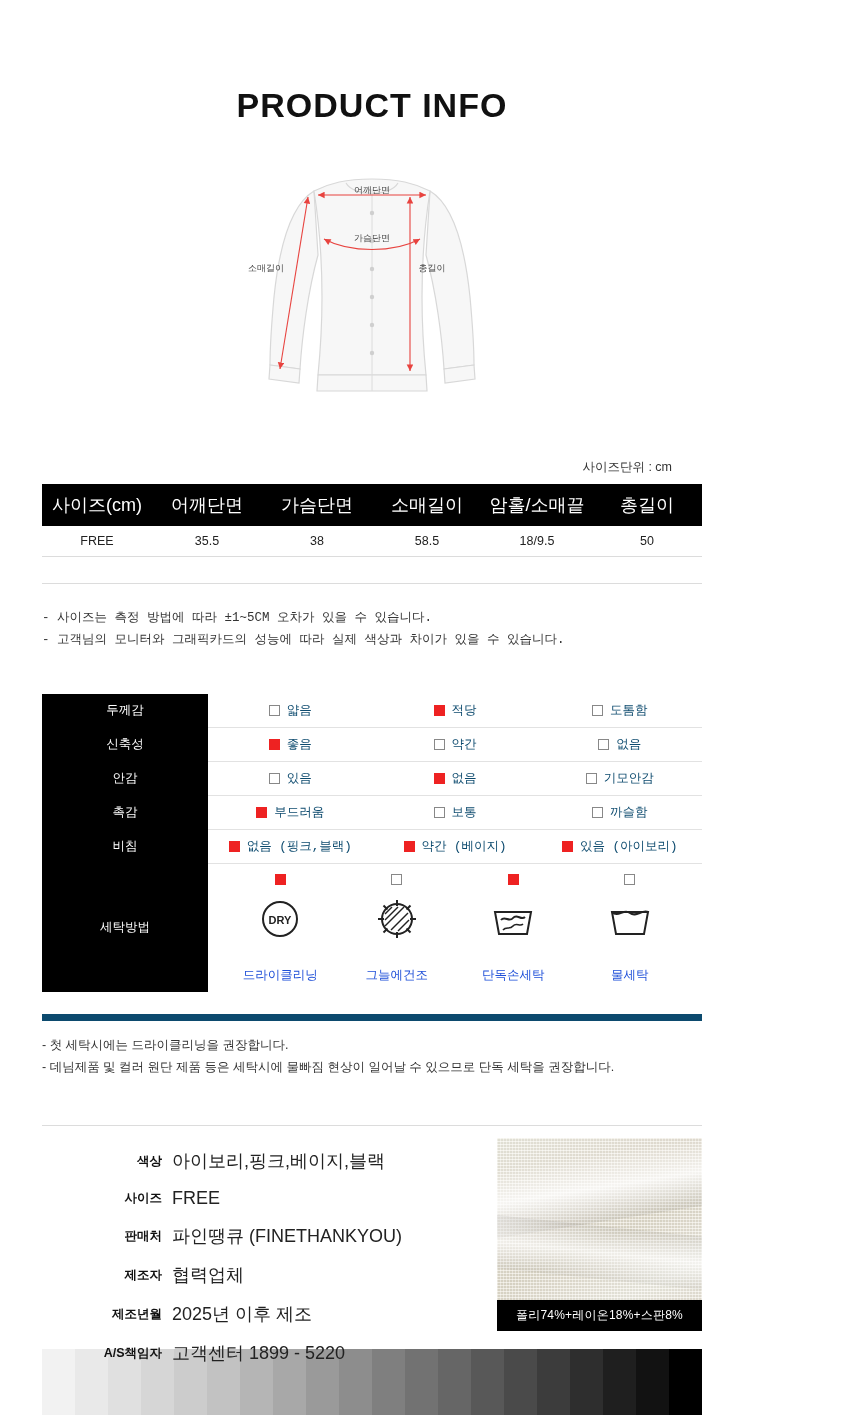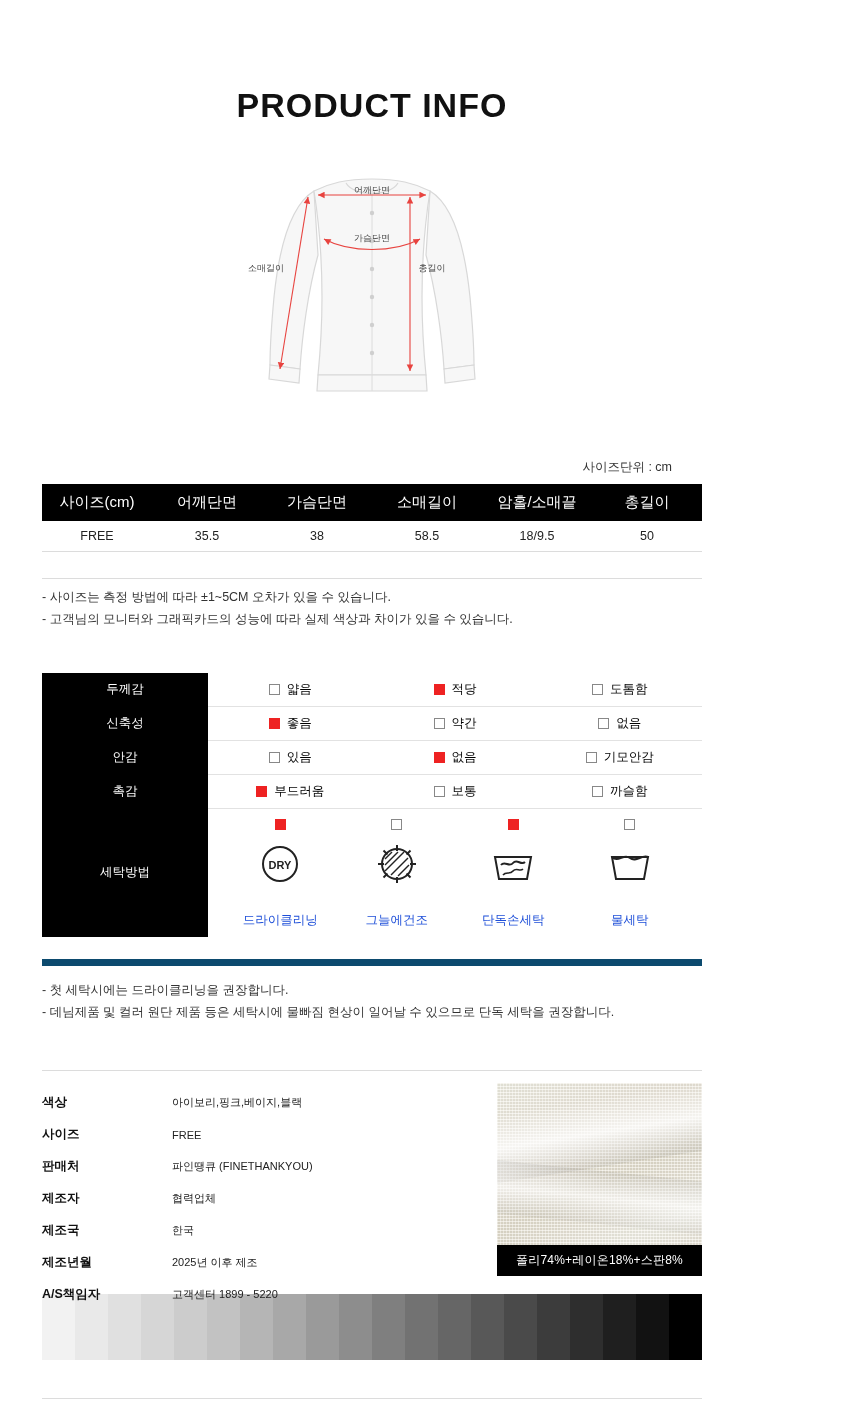--- a/index.html
+++ b/index.html
@@ -49,40 +49,41 @@
   }
   table.size {
     width: 660px;
     border-collapse: collapse;
     margin-top: 8px;
     table-layout: fixed;
   }
   table.size th {
     background: #000;
     color: #fff;
-    font-size: 15px;
+    font-size: 18px;
     font-weight: normal;
-    padding: 9px 12px;
+    padding: 9px 0;
     text-align: center;
   }
   table.size td {
     font-size: 12.5px;
     text-align: center;
     padding: 8px 0;
     border-bottom: 1px solid #dcdcdc;
     color: #222;
   }
 
   .notes {
     margin-top: 26px;
     border-top: 1px solid #dcdcdc;
-    padding-top: 8px;
+    padding-top: 24px;
     font-size: 12.5px;
     line-height: 1.75;
     color: #333;
+    font-family: Liberation Mono, monospace;
   }
   .notes div { white-space: nowrap; }
 
   
   table.attrs {
     width: 660px;
     border-collapse: collapse;
     margin-top: 42px;
     table-layout: fixed;
   }
@@ -106,21 +107,21 @@
     width: 100%;
   }
   .opt {
     flex: 1 1 0;
     display: flex;
     align-items: center;
     justify-content: center;
     gap: 7px;
     font-size: 12.5px;
     padding: 8px 8px;
-    color: #000000;
+    color: #0c4a6e;
     font-family: Liberation Mono, monospace;
   }
   .chk {
     width: 11px; height: 11px;
     border: 1px solid #888;
     display: inline-block;
     background: #fff;
     flex: none;
   }
   .chk.on { background: #ee2222; border-color: #ee2222; }
@@ -154,29 +155,29 @@
     position: relative;
     padding-top: 16px;
     height: 206px;
   }
   table.info {
     border-collapse: collapse;
     width: 460px;
   }
   table.info th {
     width: 120px;
-    text-align: left;
+    text-align: right;
     font-size: 12.5px;
     font-weight: bold;
     color: #111;
     padding: 7.5px 0;
     vertical-align: middle;
   }
   table.info td {
-    font-size: 11px;
+    font-size: 18px;
     color: #222;
     padding: 7.5px 0 7.5px 10px;
   }
   .swatch {
     position: absolute;
     right: 0; top: 12px;
     width: 205px; height: 178px;
     background:
       linear-gradient(155deg, #f2f0e4 0%, #efeade 30%, #e6e0d0 55%, #f4f2e8 80%, #eae4d6 100%);
     overflow: hidden;
@@ -388,20 +389,39 @@
                 <span class="chk on"></span>
                 <span>부드러움</span>
               </div>
               <div class="opt">
                 <span class="chk"></span>
                 <span>보통</span>
               </div>
               <div class="opt">
                 <span class="chk"></span>
                 <span>까슬함</span>
+              </div>
+            </div>
+          </td>
+        </tr>
+        <tr>
+          <th>비침</th>
+          <td>
+            <div class="opts">
+              <div class="opt">
+                <span class="chk on"></span>
+                <span>없음 (핑크,블랙)</span>
+              </div>
+              <div class="opt">
+                <span class="chk on"></span>
+                <span>약간 (베이지)</span>
+              </div>
+              <div class="opt">
+                <span class="chk on"></span>
+                <span>있음 (아이보리)</span>
               </div>
             </div>
           </td>
         </tr>
         <tr class="washrow">
           <th>세탁방법</th>
           <td>
             <div class="washcells">
 
               <div class="washcell">
@@ -488,24 +508,20 @@
           </tr>
           <tr>
             <th>판매처</th>
             <td>파인땡큐 (FINETHANKYOU)</td>
           </tr>
           <tr>
             <th>제조자</th>
             <td>협력업체</td>
           </tr>
           <tr>
-            <th>제조국</th>
-            <td>한국</td>
-          </tr>
-          <tr>
             <th>제조년월</th>
             <td>2025년 이후 제조</td>
           </tr>
           <tr>
             <th>A/S책임자</th>
             <td>고객센터 1899 - 5220</td>
           </tr>
         </tbody>
       </table>
       <div class="swatch">

